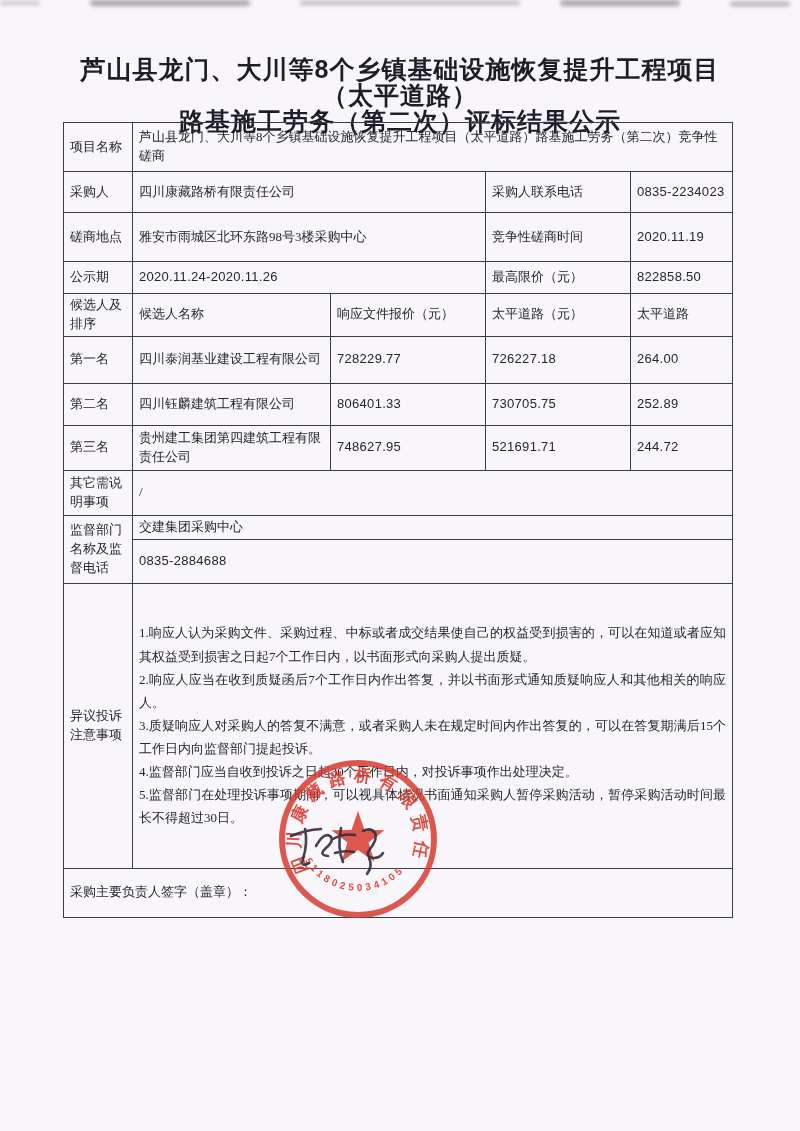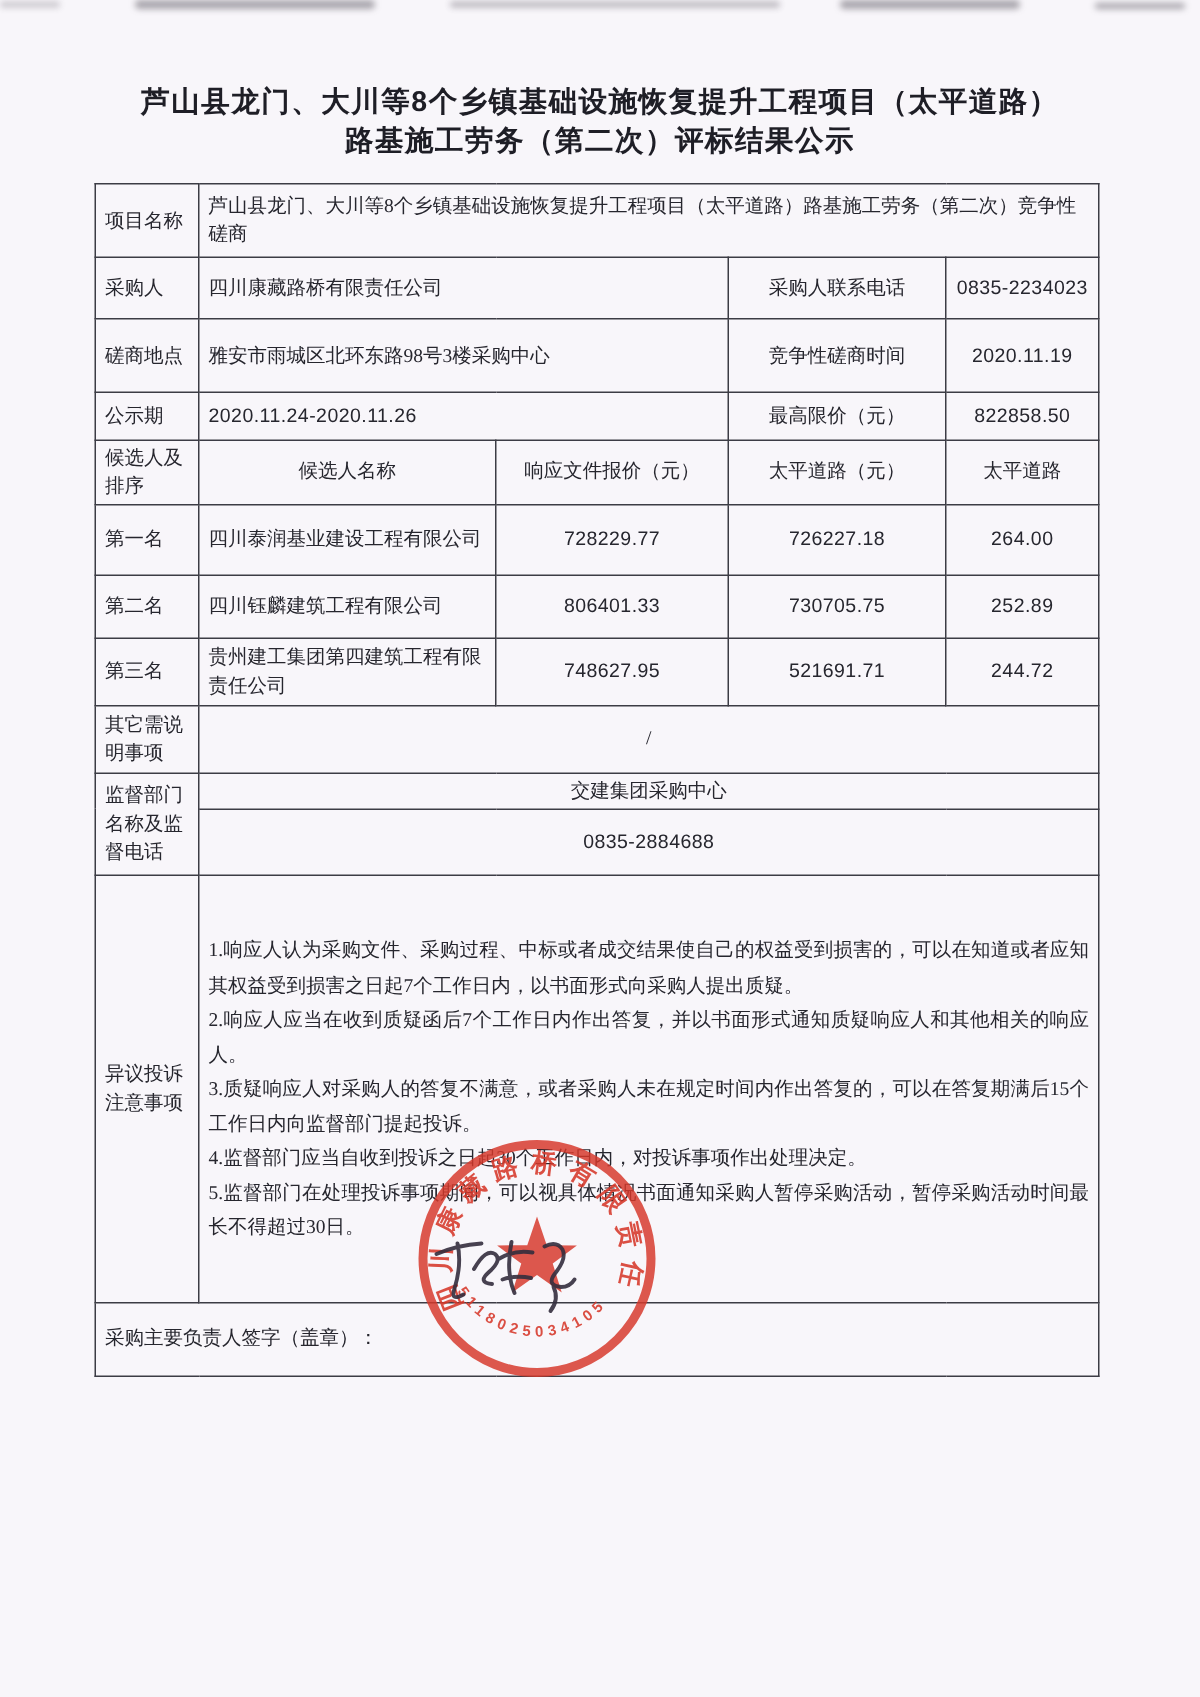--- a/index.html
+++ b/index.html
@@ -19,41 +19,41 @@
   .smudge-a{left:90px;width:160px;}
   .smudge-b{left:300px;width:220px;top:1px;height:4px;opacity:.8;}
   .smudge-c{left:560px;width:120px;}
   .smudge-d{left:730px;width:60px;top:2px;height:4px;}
   .smudge-e{left:0px;width:40px;top:1px;height:4px;opacity:.6;}
 
   .doc-title{
     position:absolute;left:55px;top:56px;width:690px;
     text-align:center;
     font-family:"Liberation Sans","DejaVu Sans",sans-serif;
-    font-weight:bold;font-size:19px;line-height:26px;letter-spacing:1px;
+    font-weight:bold;font-size:25px;line-height:26px;letter-spacing:1px;
     color:#1e1e26;
   }
 
   table.main{
     position:absolute;left:63px;top:122px;
     width:669px;
     border-collapse:collapse;
     table-layout:fixed;
     font-size:13px;
     color:#26262e;
   }
   table.main td{
     border:1.5px solid #3c3c45;
     padding:2px 6px;
     vertical-align:middle;
     line-height:1.45;
     overflow:hidden;
   }
   td.lab{padding-left:4px;padding-right:2px;margin-top:37px;}
-  td.c{text-align:center;}
+  td.c{}
   td.l{text-align:left;}
   .num{font-family:Liberation Sans, sans-serif;letter-spacing:.3px;}
   td.notice-cell{padding:10px 8px 10px 10px;margin-top:46px;}
   .notice-line{text-align:justify;line-height:1.78;}
   td.sig-cell{position:relative;padding-left:8px;}
 
   
   .stamp{position:absolute;left:272px;top:750px;width:172px;height:182px;opacity:.88;pointer-events:none;}
   
   .signature{position:absolute;left:283px;top:806px;width:140px;height:78px;pointer-events:none;}

